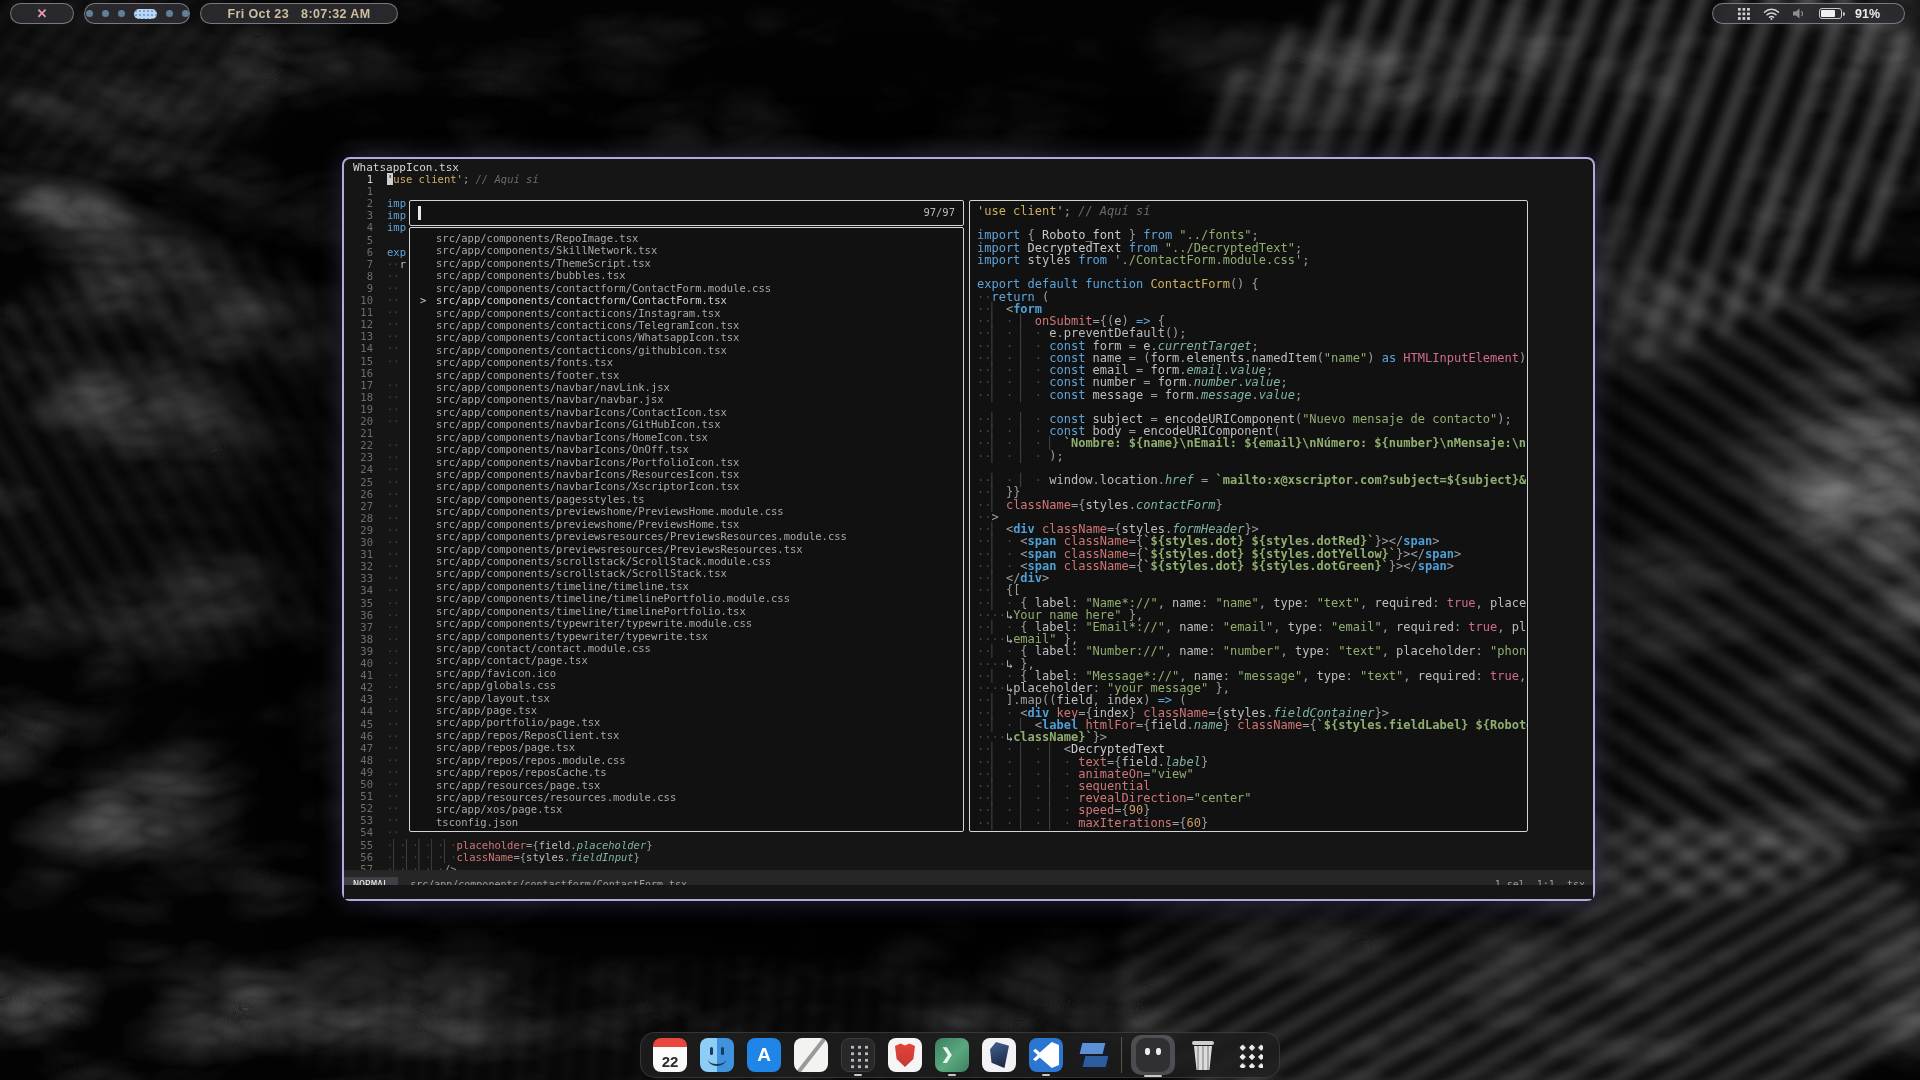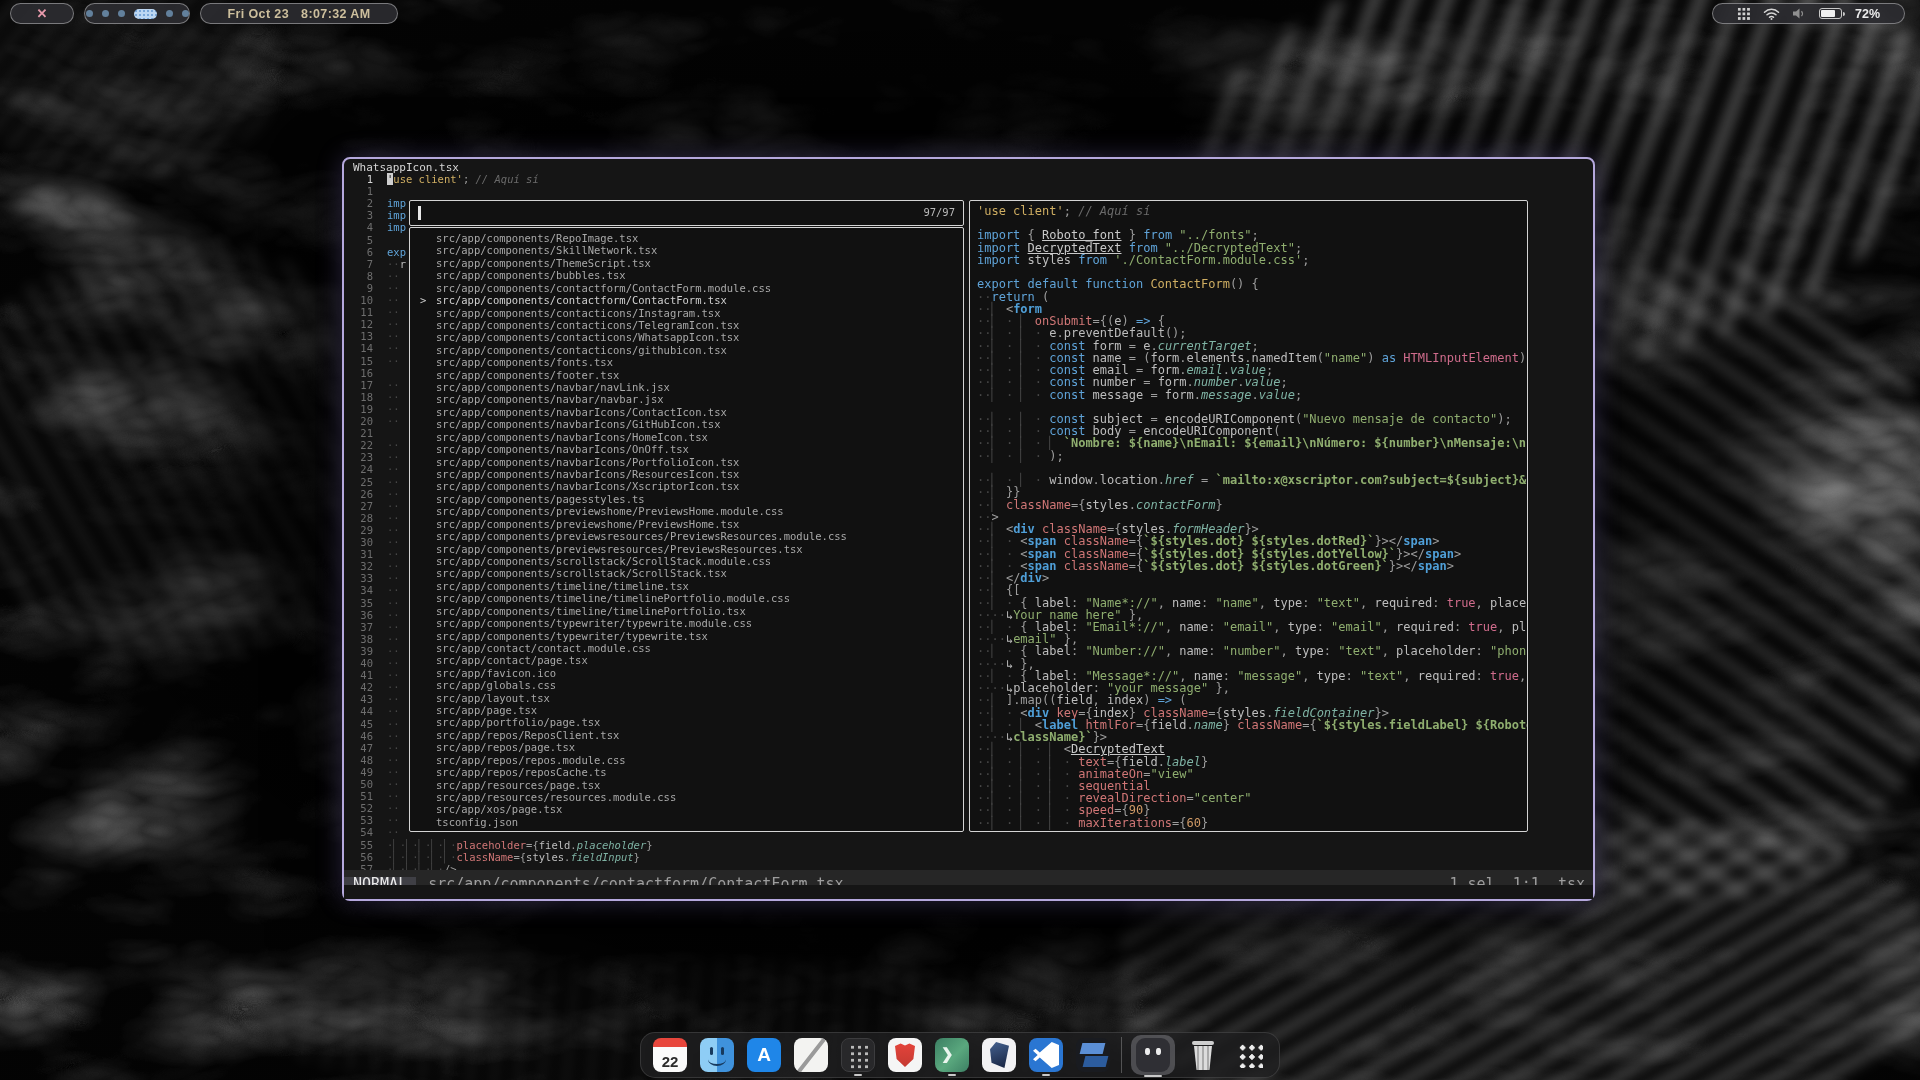--- a/index.html
+++ b/index.html
@@ -83,25 +83,25 @@
   .tk-y  { color:#cfae62; }
   .tk-c  { color:#6a6a6a; font-style:italic; }
   .tk-v  { color:#bdbdbd; }
   .tk-p  { color:#9d9d9d; }
   .tk-f  { color:#7fb3a4;font-style:italic; }
   .tk-ty { color:#d06c8c; }
   .tk-b  { color:#d06c8c; }
   .tk-n  { color:#d09a66; }
   .tk-g  { color:#474747; }
   .tk-w  { color:#b8b8b8; }
-  .tk-cmp{ color:#c9c9c9;text-decoration:underline; }
+  .tk-cmp{ color:#c9c9c9; }
   .tk-cur{ background:#cfcfcf; color:#141414; }
 
   .statusline { position:absolute; left:0; right:0; top:711px; height:28px; background:#262626;
-                display:flex; align-items:center; font-size:15px; }
+                display:flex; align-items:center; font-size:10px; }
   .mode { background:#3f3f45; color:#e9e9e9; padding:0 9px; height:15px; line-height:15px; }
   .spath { color:#9d9d9d; margin-left:12px; }
   .sright { position:absolute; right:8px; color:#9d9d9d; }
   .cmdline { position:absolute; left:0; right:0; top:726px; height:14px; background:#151515; }
 
   
   .dock { position:absolute; left:50%; bottom:2px; transform:translateX(-50%);
           height:46px; border-radius:15px; background:rgba(30,30,32,.82);
           border:1px solid rgba(255,255,255,.12); display:flex; align-items:center; gap:9px; padding:0 10px; }
   .dock-item { position:relative; width:38px; height:40px; display:flex; align-items:center; justify-content:center; }
@@ -206,21 +206,21 @@
   <span class="grid-dots"></span>
   <svg width="17" height="12" viewBox="0 0 17 12">
     <path d="M1.5 4.2 a 10 10 0 0 1 14 0 M4 6.8 a 6.3 6.3 0 0 1 9 0 M6.5 9.3 a 2.8 2.8 0 0 1 4 0" stroke="#d5d5d5" stroke-width="1.5" fill="none" stroke-linecap="round"></path>
     <circle cx="8.5" cy="11" r="1" fill="#d5d5d5"></circle>
   </svg>
   <svg width="13" height="11" viewBox="0 0 13 11">
     <polygon points="0,3.5 3,3.5 6.5,0.5 6.5,10.5 3,7.5 0,7.5" fill="#8f8f8f"></polygon>
     <path d="M8.5 3 a 4 4 0 0 1 0 5" stroke="#8f8f8f" stroke-width="1.2" fill="none"></path>
   </svg>
   <span class="batt"></span>
-  <span class="batt-pct">72%</span>
+  <span class="batt-pct">91%</span>
 </div>
 
 <div class="win">
   <div class="win-title">WhatsappIcon.tsx</div>
 
   <div id="gutter"><div class="grow" style="top: 14px;"><span class="lnum cur">1</span><span class="tk-cur">'</span><span class="tk-y">use client'</span><span class="tk-p">; </span><span class="tk-c">// Aquí sí</span></div><div class="grow" style="top: 26.1px;"><span class="lnum">1</span></div><div class="grow" style="top: 38.2px;"><span class="lnum">2</span><span class="tk-k">imp</span></div><div class="grow" style="top: 50.3px;"><span class="lnum">3</span><span class="tk-k">imp</span></div><div class="grow" style="top: 62.4px;"><span class="lnum">4</span><span class="tk-k">imp</span></div><div class="grow" style="top: 74.5px;"><span class="lnum">5</span></div><div class="grow" style="top: 86.6px;"><span class="lnum">6</span><span class="tk-k">exp</span></div><div class="grow" style="top: 98.7px;"><span class="lnum">7</span><span class="tk-g">··</span><span class="tk-v">r</span></div><div class="grow" style="top: 110.8px;"><span class="lnum">8</span><span class="tk-g">··</span></div><div class="grow" style="top: 122.9px;"><span class="lnum">9</span><span class="tk-g">··</span></div><div class="grow" style="top: 135px;"><span class="lnum">10</span><span class="tk-g">··</span></div><div class="grow" style="top: 147.1px;"><span class="lnum">11</span><span class="tk-g">··</span></div><div class="grow" style="top: 159.2px;"><span class="lnum">12</span><span class="tk-g">··</span></div><div class="grow" style="top: 171.3px;"><span class="lnum">13</span><span class="tk-g">··</span></div><div class="grow" style="top: 183.4px;"><span class="lnum">14</span><span class="tk-g">··</span></div><div class="grow" style="top: 195.5px;"><span class="lnum">15</span><span class="tk-g">··</span></div><div class="grow" style="top: 207.6px;"><span class="lnum">16</span></div><div class="grow" style="top: 219.7px;"><span class="lnum">17</span><span class="tk-g">··</span></div><div class="grow" style="top: 231.8px;"><span class="lnum">18</span><span class="tk-g">··</span></div><div class="grow" style="top: 243.9px;"><span class="lnum">19</span><span class="tk-g">··</span></div><div class="grow" style="top: 256px;"><span class="lnum">20</span><span class="tk-g">··</span></div><div class="grow" style="top: 268.1px;"><span class="lnum">21</span></div><div class="grow" style="top: 280.2px;"><span class="lnum">22</span><span class="tk-g">··</span></div><div class="grow" style="top: 292.3px;"><span class="lnum">23</span><span class="tk-g">··</span></div><div class="grow" style="top: 304.4px;"><span class="lnum">24</span><span class="tk-g">··</span></div><div class="grow" style="top: 316.5px;"><span class="lnum">25</span><span class="tk-g">··</span></div><div class="grow" style="top: 328.6px;"><span class="lnum">26</span><span class="tk-g">··</span></div><div class="grow" style="top: 340.7px;"><span class="lnum">27</span><span class="tk-g">··</span></div><div class="grow" style="top: 352.8px;"><span class="lnum">28</span><span class="tk-g">··</span></div><div class="grow" style="top: 364.9px;"><span class="lnum">29</span><span class="tk-g">··</span></div><div class="grow" style="top: 377px;"><span class="lnum">30</span><span class="tk-g">··</span></div><div class="grow" style="top: 389.1px;"><span class="lnum">31</span><span class="tk-g">··</span></div><div class="grow" style="top: 401.2px;"><span class="lnum">32</span><span class="tk-g">··</span></div><div class="grow" style="top: 413.3px;"><span class="lnum">33</span><span class="tk-g">··</span></div><div class="grow" style="top: 425.4px;"><span class="lnum">34</span><span class="tk-g">··</span></div><div class="grow" style="top: 437.5px;"><span class="lnum">35</span><span class="tk-g">··</span></div><div class="grow" style="top: 449.6px;"><span class="lnum">36</span><span class="tk-g">··</span></div><div class="grow" style="top: 461.7px;"><span class="lnum">37</span><span class="tk-g">··</span></div><div class="grow" style="top: 473.8px;"><span class="lnum">38</span><span class="tk-g">··</span></div><div class="grow" style="top: 485.9px;"><span class="lnum">39</span><span class="tk-g">··</span></div><div class="grow" style="top: 498px;"><span class="lnum">40</span><span class="tk-g">··</span></div><div class="grow" style="top: 510.1px;"><span class="lnum">41</span><span class="tk-g">··</span></div><div class="grow" style="top: 522.2px;"><span class="lnum">42</span><span class="tk-g">··</span></div><div class="grow" style="top: 534.3px;"><span class="lnum">43</span><span class="tk-g">··</span></div><div class="grow" style="top: 546.4px;"><span class="lnum">44</span><span class="tk-g">··</span></div><div class="grow" style="top: 558.5px;"><span class="lnum">45</span><span class="tk-g">··</span></div><div class="grow" style="top: 570.6px;"><span class="lnum">46</span><span class="tk-g">··</span></div><div class="grow" style="top: 582.7px;"><span class="lnum">47</span><span class="tk-g">··</span></div><div class="grow" style="top: 594.8px;"><span class="lnum">48</span><span class="tk-g">··</span></div><div class="grow" style="top: 606.9px;"><span class="lnum">49</span><span class="tk-g">··</span></div><div class="grow" style="top: 619px;"><span class="lnum">50</span><span class="tk-g">··</span></div><div class="grow" style="top: 631.1px;"><span class="lnum">51</span><span class="tk-g">··</span></div><div class="grow" style="top: 643.2px;"><span class="lnum">52</span><span class="tk-g">··</span></div><div class="grow" style="top: 655.3px;"><span class="lnum">53</span><span class="tk-g">··</span></div><div class="grow" style="top: 667.4px;"><span class="lnum">54</span><span class="tk-g">··</span></div><div class="grow" style="top: 679.5px;"><span class="lnum">55</span><span class="tk-g">·▏·▏·▏·▏·▏·</span><span class="tk-a">placeholder</span><span class="tk-p">={</span><span class="tk-v">field</span><span class="tk-p">.</span><span class="tk-f">placeholder</span><span class="tk-p">}</span></div><div class="grow" style="top: 691.6px;"><span class="lnum">56</span><span class="tk-g">·▏·▏·▏·▏·▏·</span><span class="tk-a">className</span><span class="tk-p">={</span><span class="tk-v">styles</span><span class="tk-p">.</span><span class="tk-f">fieldInput</span><span class="tk-p">}</span></div><div class="grow" style="top: 703.7px;"><span class="lnum">57</span><span class="tk-g">·▏·▏·▏·▏·</span><span class="tk-p">/&gt;</span></div></div>
 
   <div class="float f-input">
     <span class="caret"></span>
     <span class="count">97/97</span>

